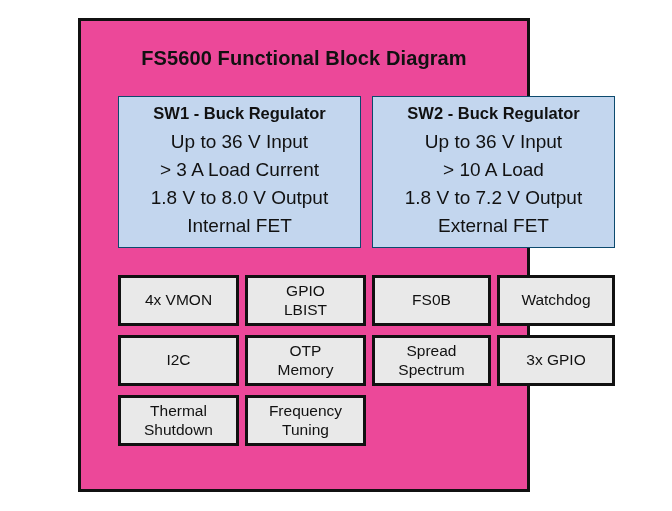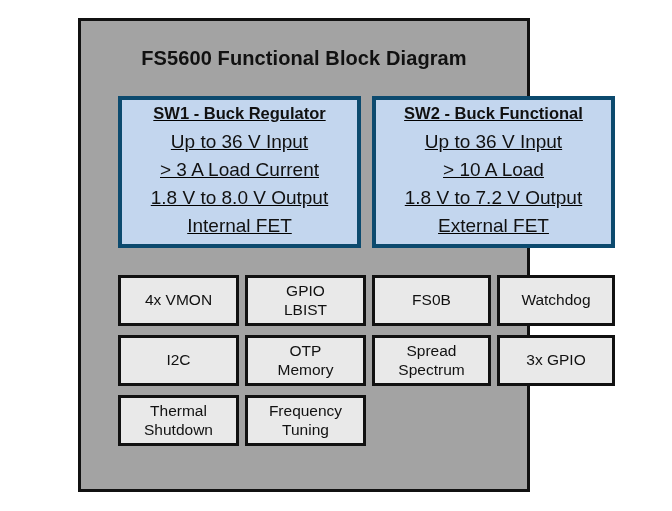--- a/index.html
+++ b/index.html
@@ -15,21 +15,21 @@
   }
 
   
   #diagram-frame {
     position: absolute;
     left: 78px;
     top: 18px;
     width: 452px;
     height: 474px;
     box-sizing: border-box;
-    background: #a3a3a3;
+    background: #ec4899;
     border: 3px solid #111111;
   }
 
   
   #diagram-title {
     position: absolute;
     left: 0;
     top: 26px;
     width: 100%;
     text-align: center;
@@ -47,27 +47,26 @@
     width: 497px;
     height: 152px;
     display: flex;
     justify-content: space-between;
   }
   .sw-block {
     box-sizing: border-box;
     width: 243px;
     height: 152px;
     background: #c3d6ee;
-    border: 4px solid #0c4a6e;
+    border: 1px solid #0c4a6e;
     display: flex;
     flex-direction: column;
     align-items: center;
     justify-content: center;
     padding: 4px 6px;
-    text-decoration: underline;
   }
   .sw-title {
     font-size: 16.5px;
     font-weight: bold;
     color: #111111;
     margin-bottom: 5px;
     white-space: nowrap;
   }
   .sw-line {
     font-size: 19px;
@@ -115,21 +114,21 @@
 
   <div id="sw-row">
       <div class="sw-block">
         <div class="sw-title">SW1 - Buck Regulator</div>
         <div class="sw-line">Up to 36 V Input</div>
         <div class="sw-line">&gt; 3 A Load Current</div>
         <div class="sw-line">1.8 V to 8.0 V Output</div>
         <div class="sw-line">Internal FET</div>
       </div>
       <div class="sw-block">
-        <div class="sw-title">SW2 - Buck Functional</div>
+        <div class="sw-title">SW2 - Buck Regulator</div>
         <div class="sw-line">Up to 36 V Input</div>
         <div class="sw-line">&gt; 10 A Load</div>
         <div class="sw-line">1.8 V to 7.2 V Output</div>
         <div class="sw-line">External FET</div>
       </div>
     </div>
 
   <div id="feature-grid">
       <div class="feature-box">
         <div class="feature-line">4x VMON</div>

